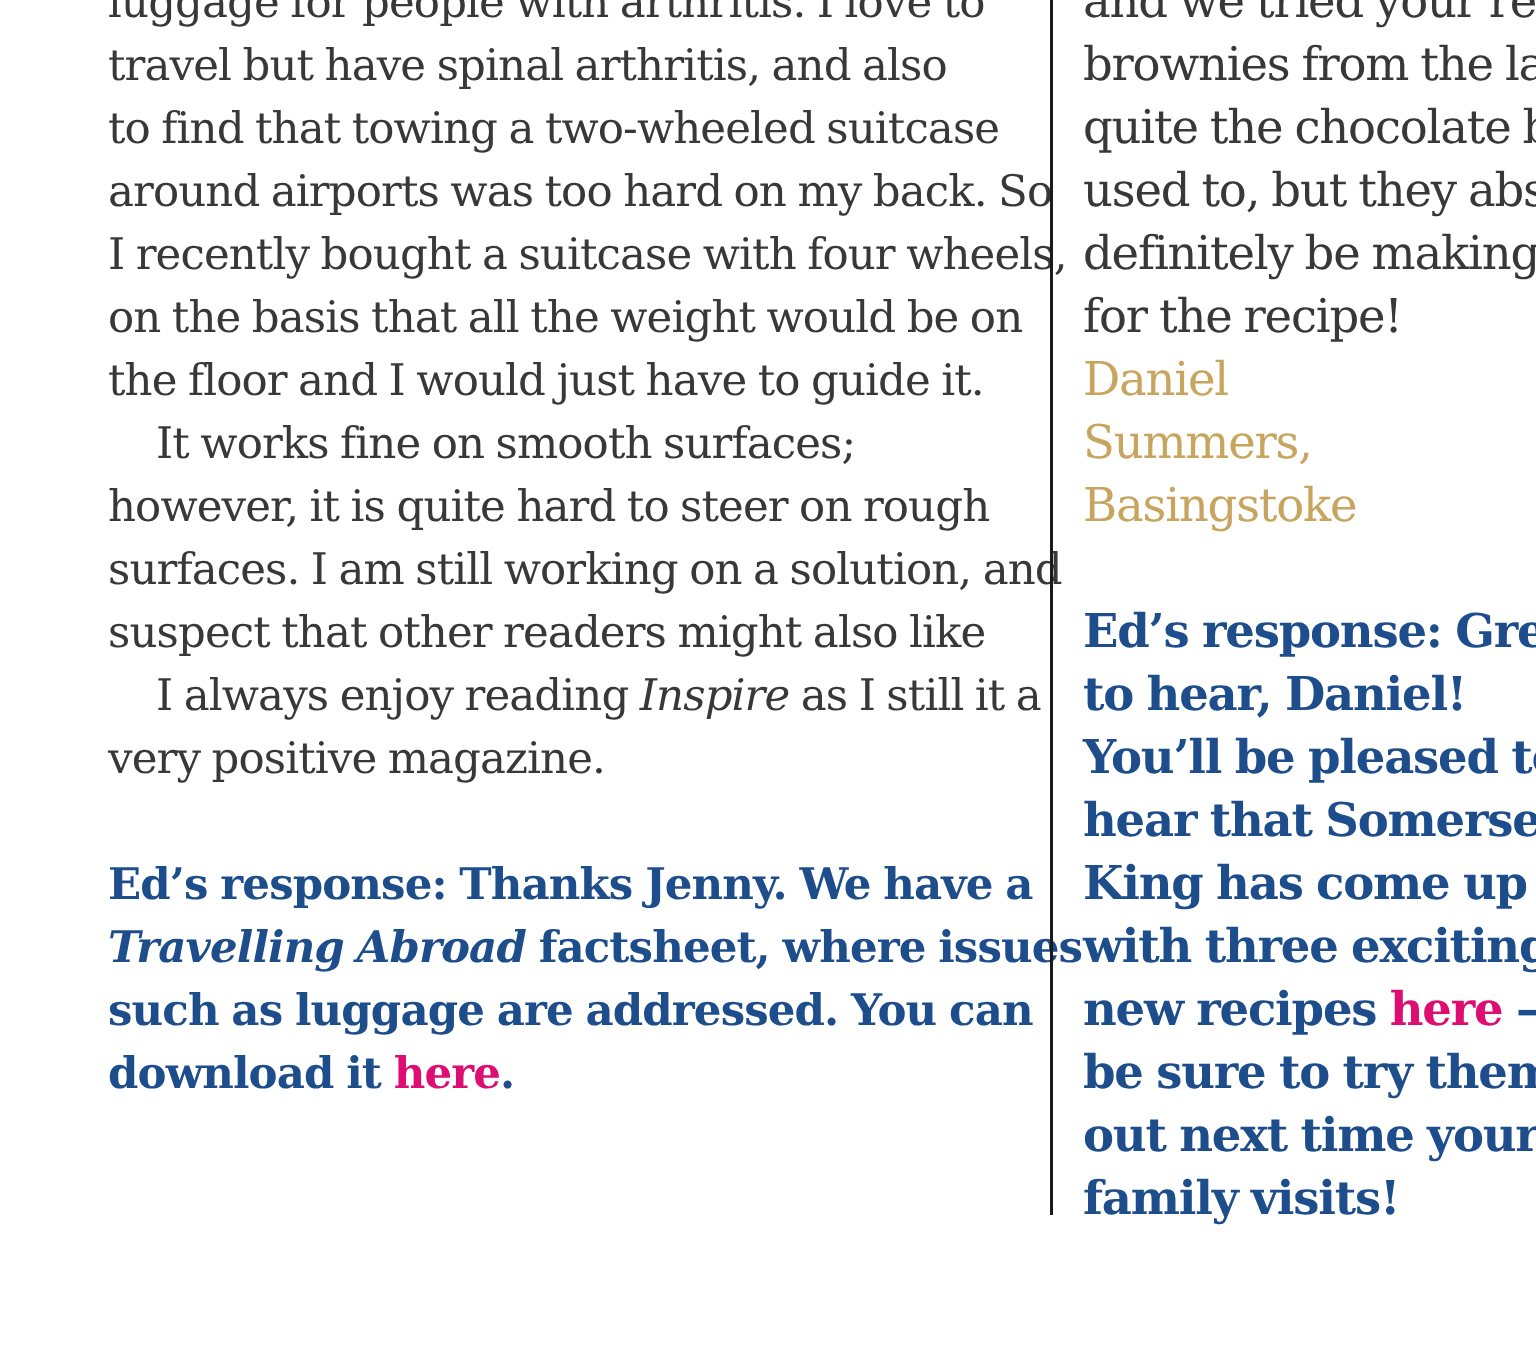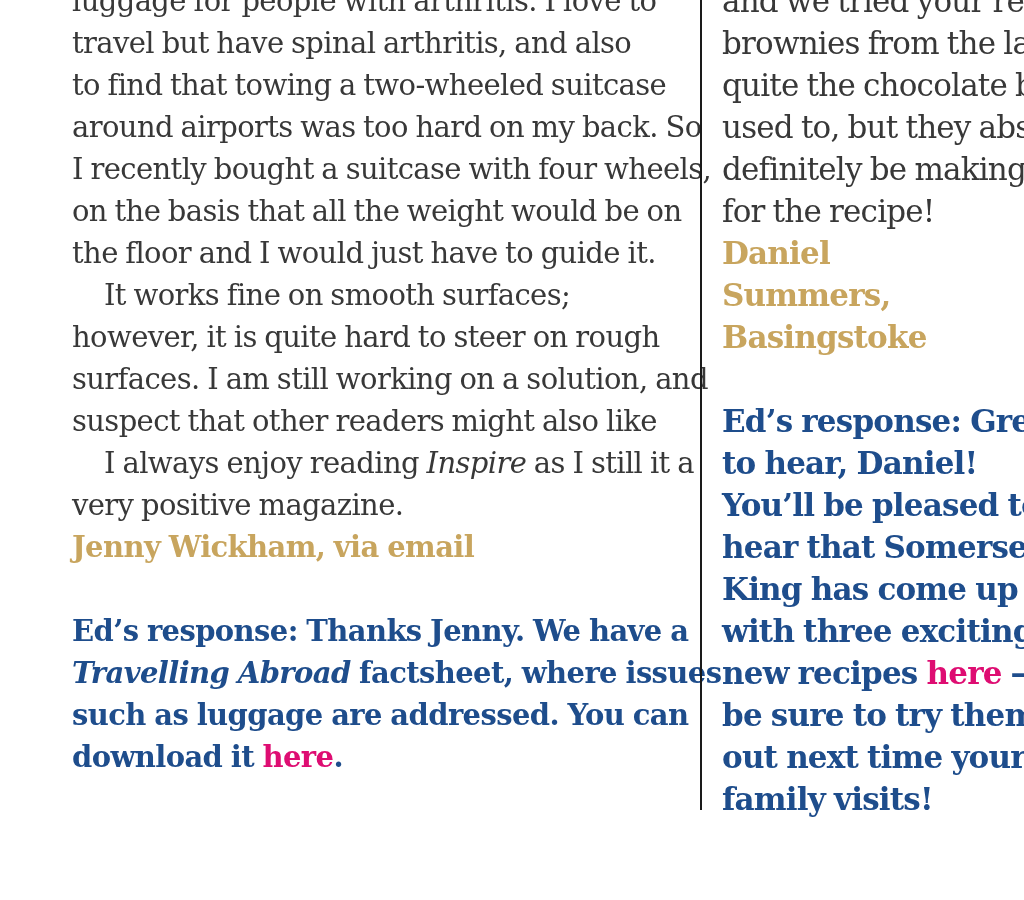--- a/index.html
+++ b/index.html
@@ -18,21 +18,21 @@
   }
   .col{position:absolute;top:-20px;}
   .col-left{left:72px;width:612px;}
   .col-right{left:722px;width:340px;}
   .line{height:42px;line-height:42px;white-space:nowrap;}
   .col-left .line{font-size:29px;letter-spacing:-0.6px;word-spacing:-1px;}
   .col-right .line{font-size:31px;letter-spacing:-0.8px;word-spacing:-1px;}
   .line.indent{padding-left:32px;}
   .seg-body{color:var(--body);}
   .seg-italic{color:var(--body);font-style:italic;}
-  .seg-gold{color:var(--gold);font-weight:bold;}
+  .seg-gold{color:var(--gold);font-weight:normal;}
   .seg-blue{color:var(--blue);font-weight:bold;}
   .seg-blueitalic{color:var(--blue);font-weight:bold;font-style:italic;text-align:right;}
   .seg-pink{color:var(--pink);font-weight:bold;cursor:pointer;}
   .divider{position:absolute;left:700px;top:0;width:2px;height:810px;background:var(--divider);}
 </style>
 </head>
 <body>
 
 <div class="col col-left" id="col-left">
     <div class="line"><span class="seg-body">luggage for people with arthritis. I love to</span></div>
@@ -41,21 +41,20 @@
     <div class="line"><span class="seg-body">around airports was too hard on my back. So</span></div>
     <div class="line"><span class="seg-body">I recently bought a suitcase with four wheels,</span></div>
     <div class="line"><span class="seg-body">on the basis that all the weight would be on</span></div>
     <div class="line"><span class="seg-body">the floor and I would just have to guide it.</span></div>
     <div class="line indent"><span class="seg-body">It works fine on smooth surfaces;</span></div>
     <div class="line"><span class="seg-body">however, it is quite hard to steer on rough</span></div>
     <div class="line"><span class="seg-body">surfaces. I am still working on a solution, and</span></div>
     <div class="line"><span class="seg-body">suspect that other readers might also like</span></div>
     <div class="line indent"><span class="seg-body">I always enjoy reading </span><span class="seg-italic">Inspire</span><span class="seg-body"> as I still it a</span></div>
     <div class="line"><span class="seg-body">very positive magazine.</span></div>
-    <div class="line"><span class="seg-gold">Jenny Wickham, via email</span></div>
     <div class="line">&nbsp;</div>
     <div class="line"><span class="seg-blue">Ed’s response: Thanks Jenny. We have a</span></div>
     <div class="line"><span class="seg-blueitalic">Travelling Abroad</span><span class="seg-blue"> factsheet, where issues</span></div>
     <div class="line"><span class="seg-blue">such as luggage are addressed. You can</span></div>
     <div class="line"><span class="seg-blue">download it </span><span class="seg-pink">here</span><span class="seg-blue">.</span></div>
   </div>
 <div class="divider"></div>
 <div class="col col-right" id="col-right">
     <div class="line"><span class="seg-body">and we tried your recip</span></div>
     <div class="line"><span class="seg-body">brownies from the last</span></div>

